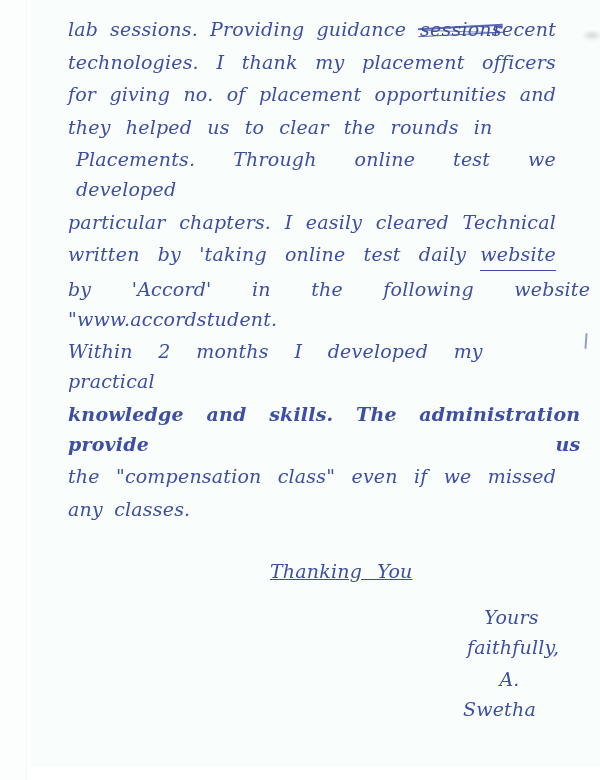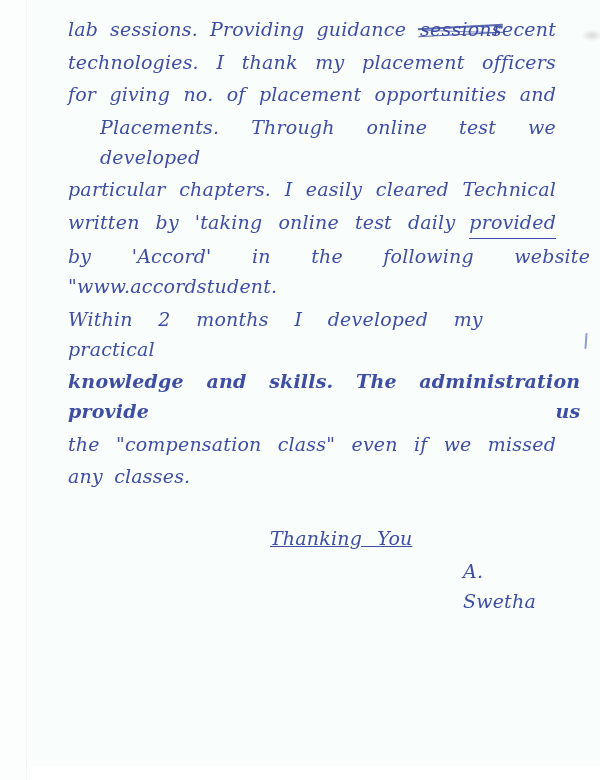--- a/index.html
+++ b/index.html
@@ -57,22 +57,22 @@
   }
   .hline.flexline { display: flex; align-items: baseline; }
   .hline.flexline .seg-grow {
     flex: 1 1 auto; margin-right: 14px;
     text-align: justify; text-align-last: justify;
   }
   .hline.w87 { width: 87%; }
   .hline.w85 { width: 85%; }
   .hline.w107 { width: 107%; }
   .hline.w105 { width: 105%; font-weight: bold; }
-  .hline.ind { padding-left: 8px; margin-left: 24px; }
-  .hline.plain { text-align: left; text-align-last: left; }
+  .hline.ind { padding-left: 8px; }
+  .hline.plain { text-align: center; text-align-last: left; }
 
   
   .scribble { position: relative; display: inline-block; white-space: nowrap; }
   .scribble::before {
     content: ""; position: absolute; left: -2px; right: -1px; top: 40%; height: 6px;
     border-top: 2px solid var(--ink);
     border-bottom: 1.5px solid var(--ink);
     transform: rotate(-3deg); opacity: 0.85;
   }
   .scribble::after {
@@ -106,34 +106,36 @@
     <div class="letter-body">
 
       <div class="hline flexline">
         <span class="seg-grow">lab sessions. Providing guidance</span>
         <span class="scribble">sessions</span>
         <span class="overlap-word">recent</span>
       </div>
 
       <div class="hline">technologies. I thank my placement officers</div>
       <div class="hline">for giving no. of placement opportunities and</div>
+      <div class="hline w87">they helped us to clear the rounds in</div>
       <div class="hline ind">Placements. Through online test we developed</div>
       <div class="hline">particular chapters. I easily cleared Technical</div>
 
       <div class="hline flexline">
         <span class="seg-grow">written by 'taking online test daily</span>
-        <span class="underlined-word">provided</span>
+        <span class="underlined-word">website</span>
       </div>
 
       <div class="hline w107">by 'Accord' in the following website "www.accordstudent.</div>
       <div class="hline w85">Within 2 months I developed my practical</div>
       <div class="hline w105">knowledge and skills. The administration provide us</div>
       <div class="hline">the "compensation class" even if we missed</div>
       <div class="hline plain">any classes.</div>
 
       <div class="hline plain closing-line">Thanking You</div>
+      <div class="hline plain signoff-line">Yours faithfully,</div>
       <div class="hline plain signature-line">A. Swetha</div>
 
     </div>
     <div class="smudge"></div>
   </div>
   <div class="pen-tick"></div>
 </div>
 
 </body></html>

